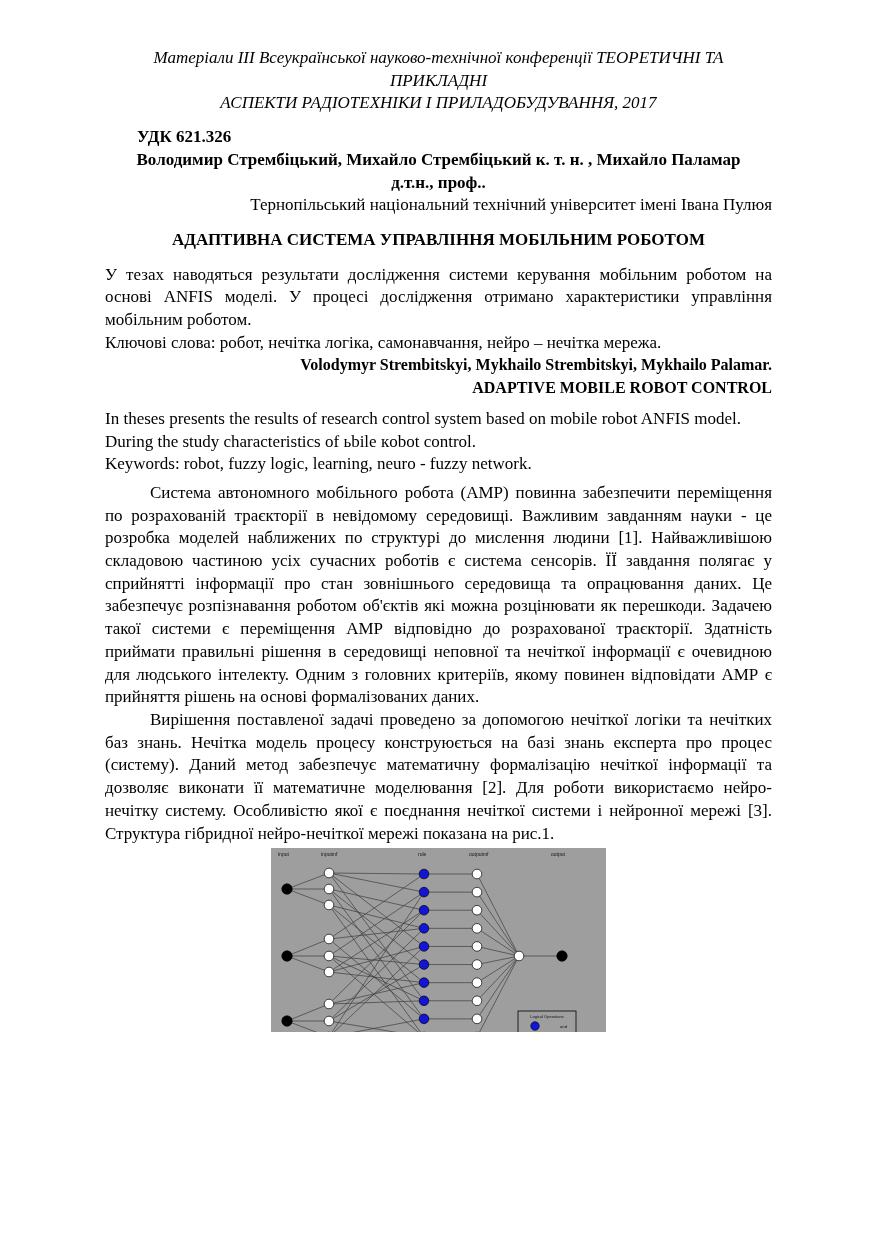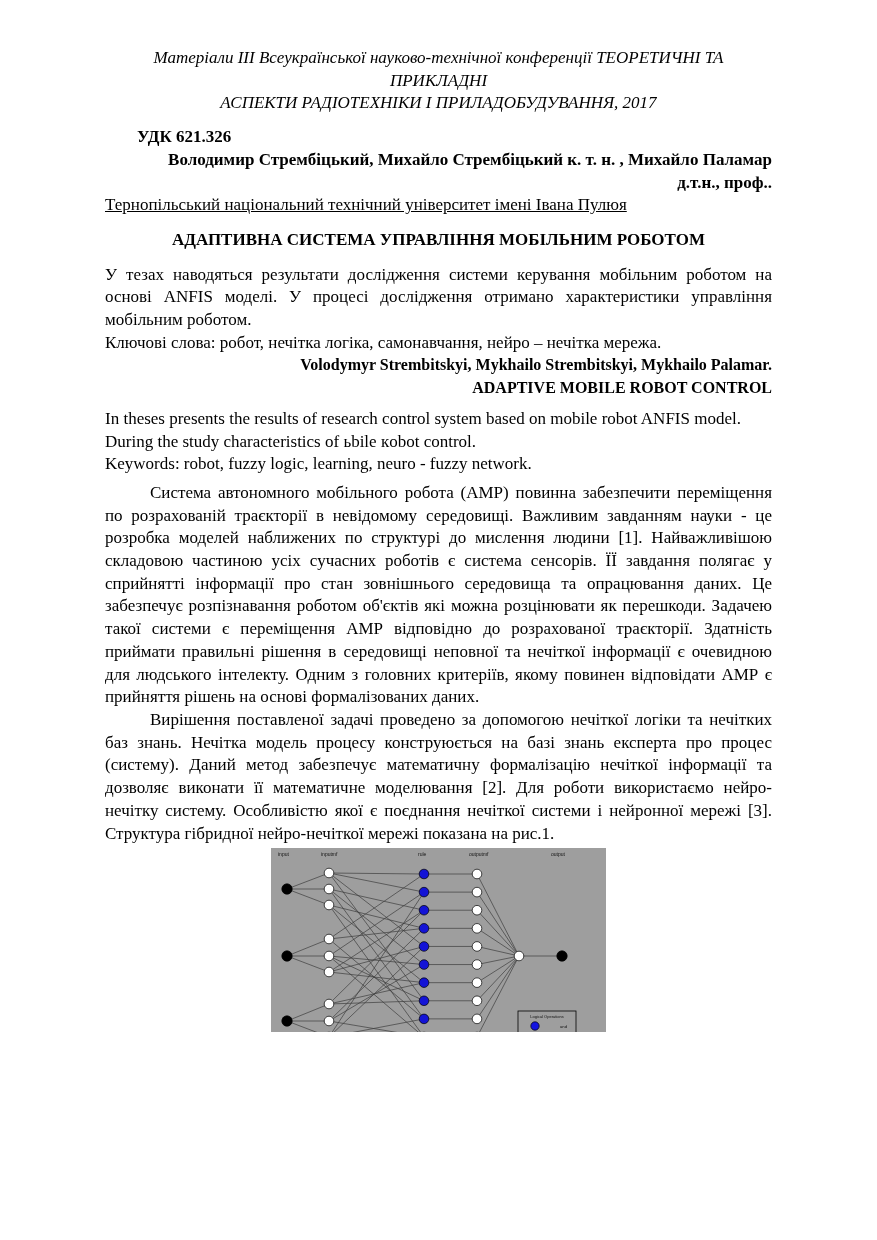--- a/index.html
+++ b/index.html
@@ -11,22 +11,22 @@
     color: #000000;
     font-family: "Liberation Serif", serif;
     font-size: 17px;
     line-height: 22.7px;
     overflow: hidden;
   }
   .content { padding: 47px 105px 0 105px; }
 
   .running-head { text-align: center; font-style: italic; }
   .udk { font-weight: bold; margin-top: 11px; margin-left: 32px; }
-  .authors { text-align: right; font-weight: bold; }
-  .affiliation { text-align: left; text-decoration: underline; }
+  .authors { text-align: center; font-weight: bold; }
+  .affiliation { text-align: right; }
   .title-ua { text-align: center; font-weight: bold; margin-top: 12px; margin-bottom: 12px; }
   .abstract-ua { text-align: justify; }
   .en-head {
     text-align: right; font-weight: bold;
     font-family: Liberation Serif, serif;
     font-size: 16px; line-height: 22.7px;
     margin-top: 0;
   }
   .en-abstract { margin-top: 8px; }
   .body-par { text-align: justify; text-indent: 45px; }

